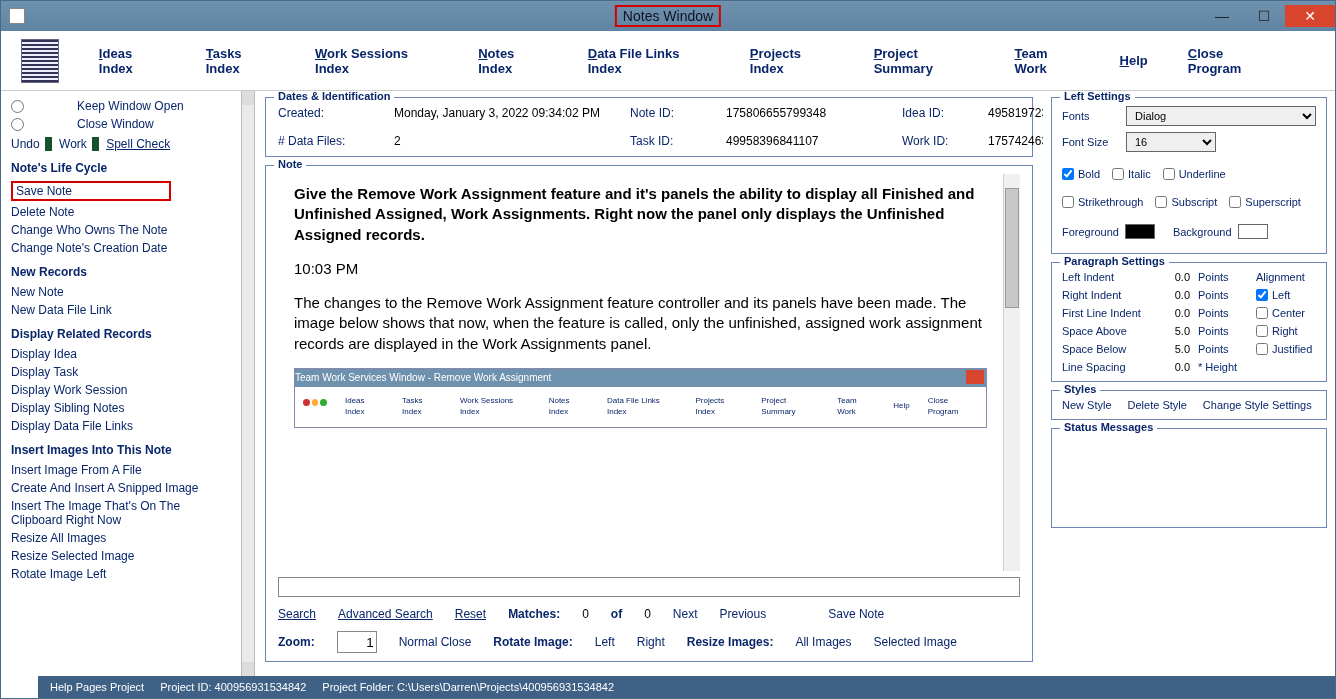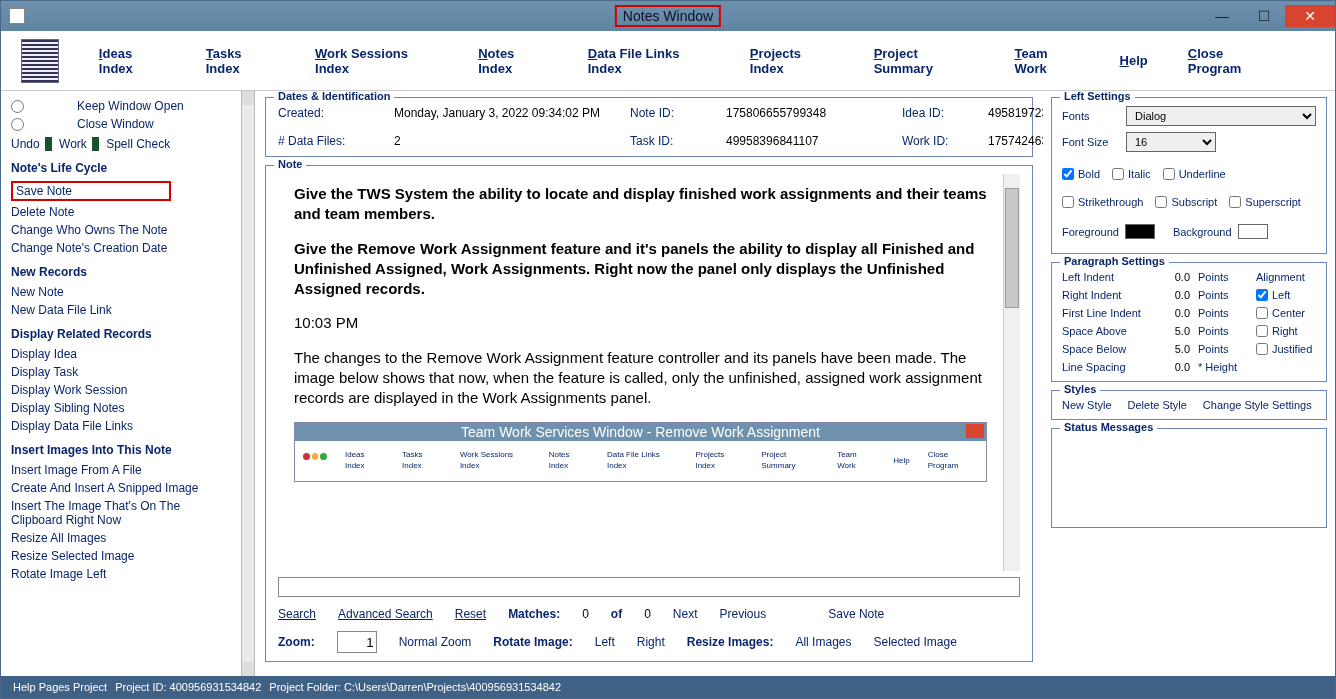--- a/index.html
+++ b/index.html
@@ -15,41 +15,41 @@
 .topnav { height: 60px; background: #fff; display: flex; align-items: center; padding: 0 20px; border-bottom: 1px solid #ccc; }
 .topnav .app-icon { width: 40px; height: 44px; margin-right: 40px; background: repeating-linear-gradient(#335 0 2px, #eef 2px 4px); border: 1px solid #668; }
 .topnav .nav-item { color: #0a266b; font-size: 13px; font-weight: bold; margin-right: 40px; cursor: pointer; }
 .topnav .nav-item span.ul { text-decoration: underline; }
 .body { flex: 1; display: flex; overflow: hidden; }
 .leftpanel { width: 240px; background: #fff; padding: 8px 10px; overflow-y: auto; font-size: 12px; }
 .leftpanel .radio-row { display: flex; align-items: center; margin-bottom: 4px; color: #0a266b; gap: 48px; }
 .leftpanel .radio-row input { margin-right: 5px; }
 .leftpanel .undo-row { margin: 6px 0 10px; color: #0a266b; }
 .leftpanel .undo-row span { border-right: 7px solid #14532d; padding-right: 5px; margin-right: 4px; cursor: pointer; }
-.leftpanel .undo-row span:last-child { border-right: none; }
+.leftpanel .undo-row span:last-child { border-right: none; text-decoration: underline; }
 .leftpanel .section-title { color: #0a266b; font-weight: bold; margin-top: 10px; margin-bottom: 6px; }
 .leftpanel .link { color: #0a266b; margin-bottom: 4px; cursor: pointer; display: block; }
 .leftpanel .link.highlighted { border: 2px solid #d40000; padding: 1px 3px; display: inline-block; width: 160px; }
 .splitter { width: 14px; background: #eceae8; border-left: 1px solid #bbb; border-right: 1px solid #bbb; position: relative; }
 .splitter::before { content: ""; position: absolute; top: 0; left: 0; right: 0; height: 14px; background: #ddd; }
 .splitter::after { content: ""; position: absolute; bottom: 0; left: 0; right: 0; height: 14px; background: #ddd; }
 .center { flex: 1; padding: 6px 10px; display: flex; flex-direction: column; overflow: hidden; }
 .fieldset { border: 1px solid #6c86b5; border-radius: 0; margin-bottom: 8px; padding: 8px 12px; position: relative; }
 .fieldset-label { position: absolute; top: -8px; left: 8px; background: #fff; padding: 0 4px; color: #0a266b; font-size: 11px; font-weight: bold; }
 .dates-grid { display: grid; grid-template-columns: 100px 220px 80px 160px 70px 160px; gap: 14px 16px; font-size: 12px; }
 .dates-grid .lbl { color: #0a266b; }
 .note-area { flex: 1; display: flex; flex-direction: column; min-height: 0; }
 .note-content-wrap { flex: 1; overflow: hidden; position: relative; border: none; display: flex; }
 .note-content { flex: 1; padding: 10px 16px; font-size: 15px; line-height: 1.35; overflow-y: auto; }
 .note-content p { margin-bottom: 14px; }
 .note-content .bold { font-weight: bold; }
 .note-scrollbar { width: 17px; background: #f0f0f0; border-left: 1px solid #ccc; position: relative; }
 .note-scrollbar .thumb { position: absolute; top: 14px; left: 1px; right: 1px; height: 120px; background: #c8c8c8; border: 1px solid #999; }
 .embedded-window { width: 100%; height: 60px; border: 1px solid #88a; margin-top: 4px; }
-.embedded-window .eb-title { height: 18px; background: #6e91ad; color: #fff; font-size: 14px; display: flex; align-items: center; justify-content: center; position: relative; }
+.embedded-window .eb-title { height: 18px; background: #6e91ad; color: #fff; font-size: 10px; display: flex; align-items: center; position: relative; }
 .embedded-window .eb-title .eb-close { position: absolute; right: 2px; top: 1px; width: 18px; height: 14px; background: #d9442f; }
 .embedded-window .eb-nav { height: 40px; background: #fff; display: flex; align-items: center; padding: 0 8px; gap: 18px; font-size: 8px; color: #0a266b; }
 .embedded-window .eb-nav .dots { width: 24px; height: 16px; display: flex; gap: 2px; }
 .embedded-window .eb-nav .dots span { width: 7px; height: 7px; border-radius: 50%; }
 .search-input { width: 100%; height: 20px; border: 1px solid #888; margin-top: 6px; padding: 2px 4px; }
 .search-row, .zoom-row { display: flex; align-items: center; gap: 22px; margin-top: 10px; font-size: 12px; }
 .search-row span, .zoom-row span { color: #0a266b; }
 .search-row .uline, .zoom-row .uline { text-decoration: underline; cursor: pointer; }
 .search-row .plain { color: #000; }
 .zoom-row input { width: 40px; height: 22px; text-align: right; padding-right: 2px; border: 1px solid #888; }
@@ -60,21 +60,21 @@
 .form-row select, .form-row input[type=text] { flex: 1; height: 20px; border: 1px solid #666; font-size: 11px; padding-left: 4px; }
 .chk-row { display: flex; flex-wrap: wrap; gap: 2px 12px; margin: 16px 0; }
 .chk { display: flex; align-items: center; gap: 4px; color: #0a266b; }
 .chk input { width: 12px; height: 12px; }
 .color-swatch { width: 30px; height: 15px; border: 1px solid #666; display: inline-block; }
 .para-grid { display: grid; grid-template-columns: 90px 30px 50px 80px; gap: 6px 8px; align-items: center; color: #0a266b; }
 .para-grid .val { color: #000; text-align: right; }
 .styles-select { width: 100%; height: 22px; border: 1px solid #666; margin-bottom: 8px; }
 .styles-links { display: flex; gap: 16px; color: #0a266b; font-size: 11px; }
 .styles-links span { cursor: pointer; }
-.statusbar { height: 22px; background: #3f6186; color: #fff; display: flex; align-items: center; padding: 0 12px; font-size: 11px; gap: 8px; }
+.statusbar { height: 22px; background: #3f6186; color: #fff; display: flex; align-items: center; padding: 0 12px; font-size: 11px; gap: 16px; margin-left: 37px; }
 </style>
 </head>
 <body>
 
 <div class="window">
 
   <div class="titlebar">
     <div class="icon-doc"></div>
     <div class="title"><span class="title-highlight">Notes Window</span></div>
     <div class="win-controls">
@@ -154,21 +154,20 @@
           <span>49958396841107</span>
           <span class="lbl">Work ID:</span>
           <span>175742463794975</span>
         </div>
       </div>
 
       <div class="fieldset note-area">
         <div class="fieldset-label">Note</div>
         <div class="note-content-wrap">
           <div class="note-content">
-            <p class="bold">Give the TWS System the ability to locate and display finished work assignments and their teams and team members.</p>
             <p class="bold">Give the Remove Work Assignment feature and it's panels the ability to display all Finished and Unfinished Assigned,  Work Assignments. Right now the panel only displays the Unfinished Assigned records.</p>
             <p>10:03 PM</p>
             <p>The changes to the Remove Work Assignment feature controller and its panels have been made. The image below shows that now, when the feature is called, only the unfinished, assigned work assignment records are displayed in the Work Assignments panel.</p>
             <div class="embedded-window">
               <div class="eb-title">
                   <span>Team Work Services Window - Remove Work Assignment</span>
                   <span class="eb-close"></span>
                 </div>
               <div class="eb-nav">
                 <div class="dots">
@@ -202,21 +201,21 @@
           <span class="plain">0</span>
           <span style="font-weight:bold">of</span>
           <span class="plain">0</span>
           <span>Next</span>
           <span>Previous</span>
           <span style="margin-left:40px">Save Note</span>
         </div>
         <div class="zoom-row">
           <span style="font-weight:bold">Zoom:</span>
           <input type="text" value="1" style="">
-          <span>Normal Zoom</span>
+          <span>Normal Close</span>
           <span style="font-weight:bold">Rotate Image:</span>
           <span>Left</span>
           <span>Right</span>
           <span style="font-weight:bold">Resize Images:</span>
           <span>All Images</span>
           <span>Selected Image</span>
         </div>
       </div>
     </div>
 

